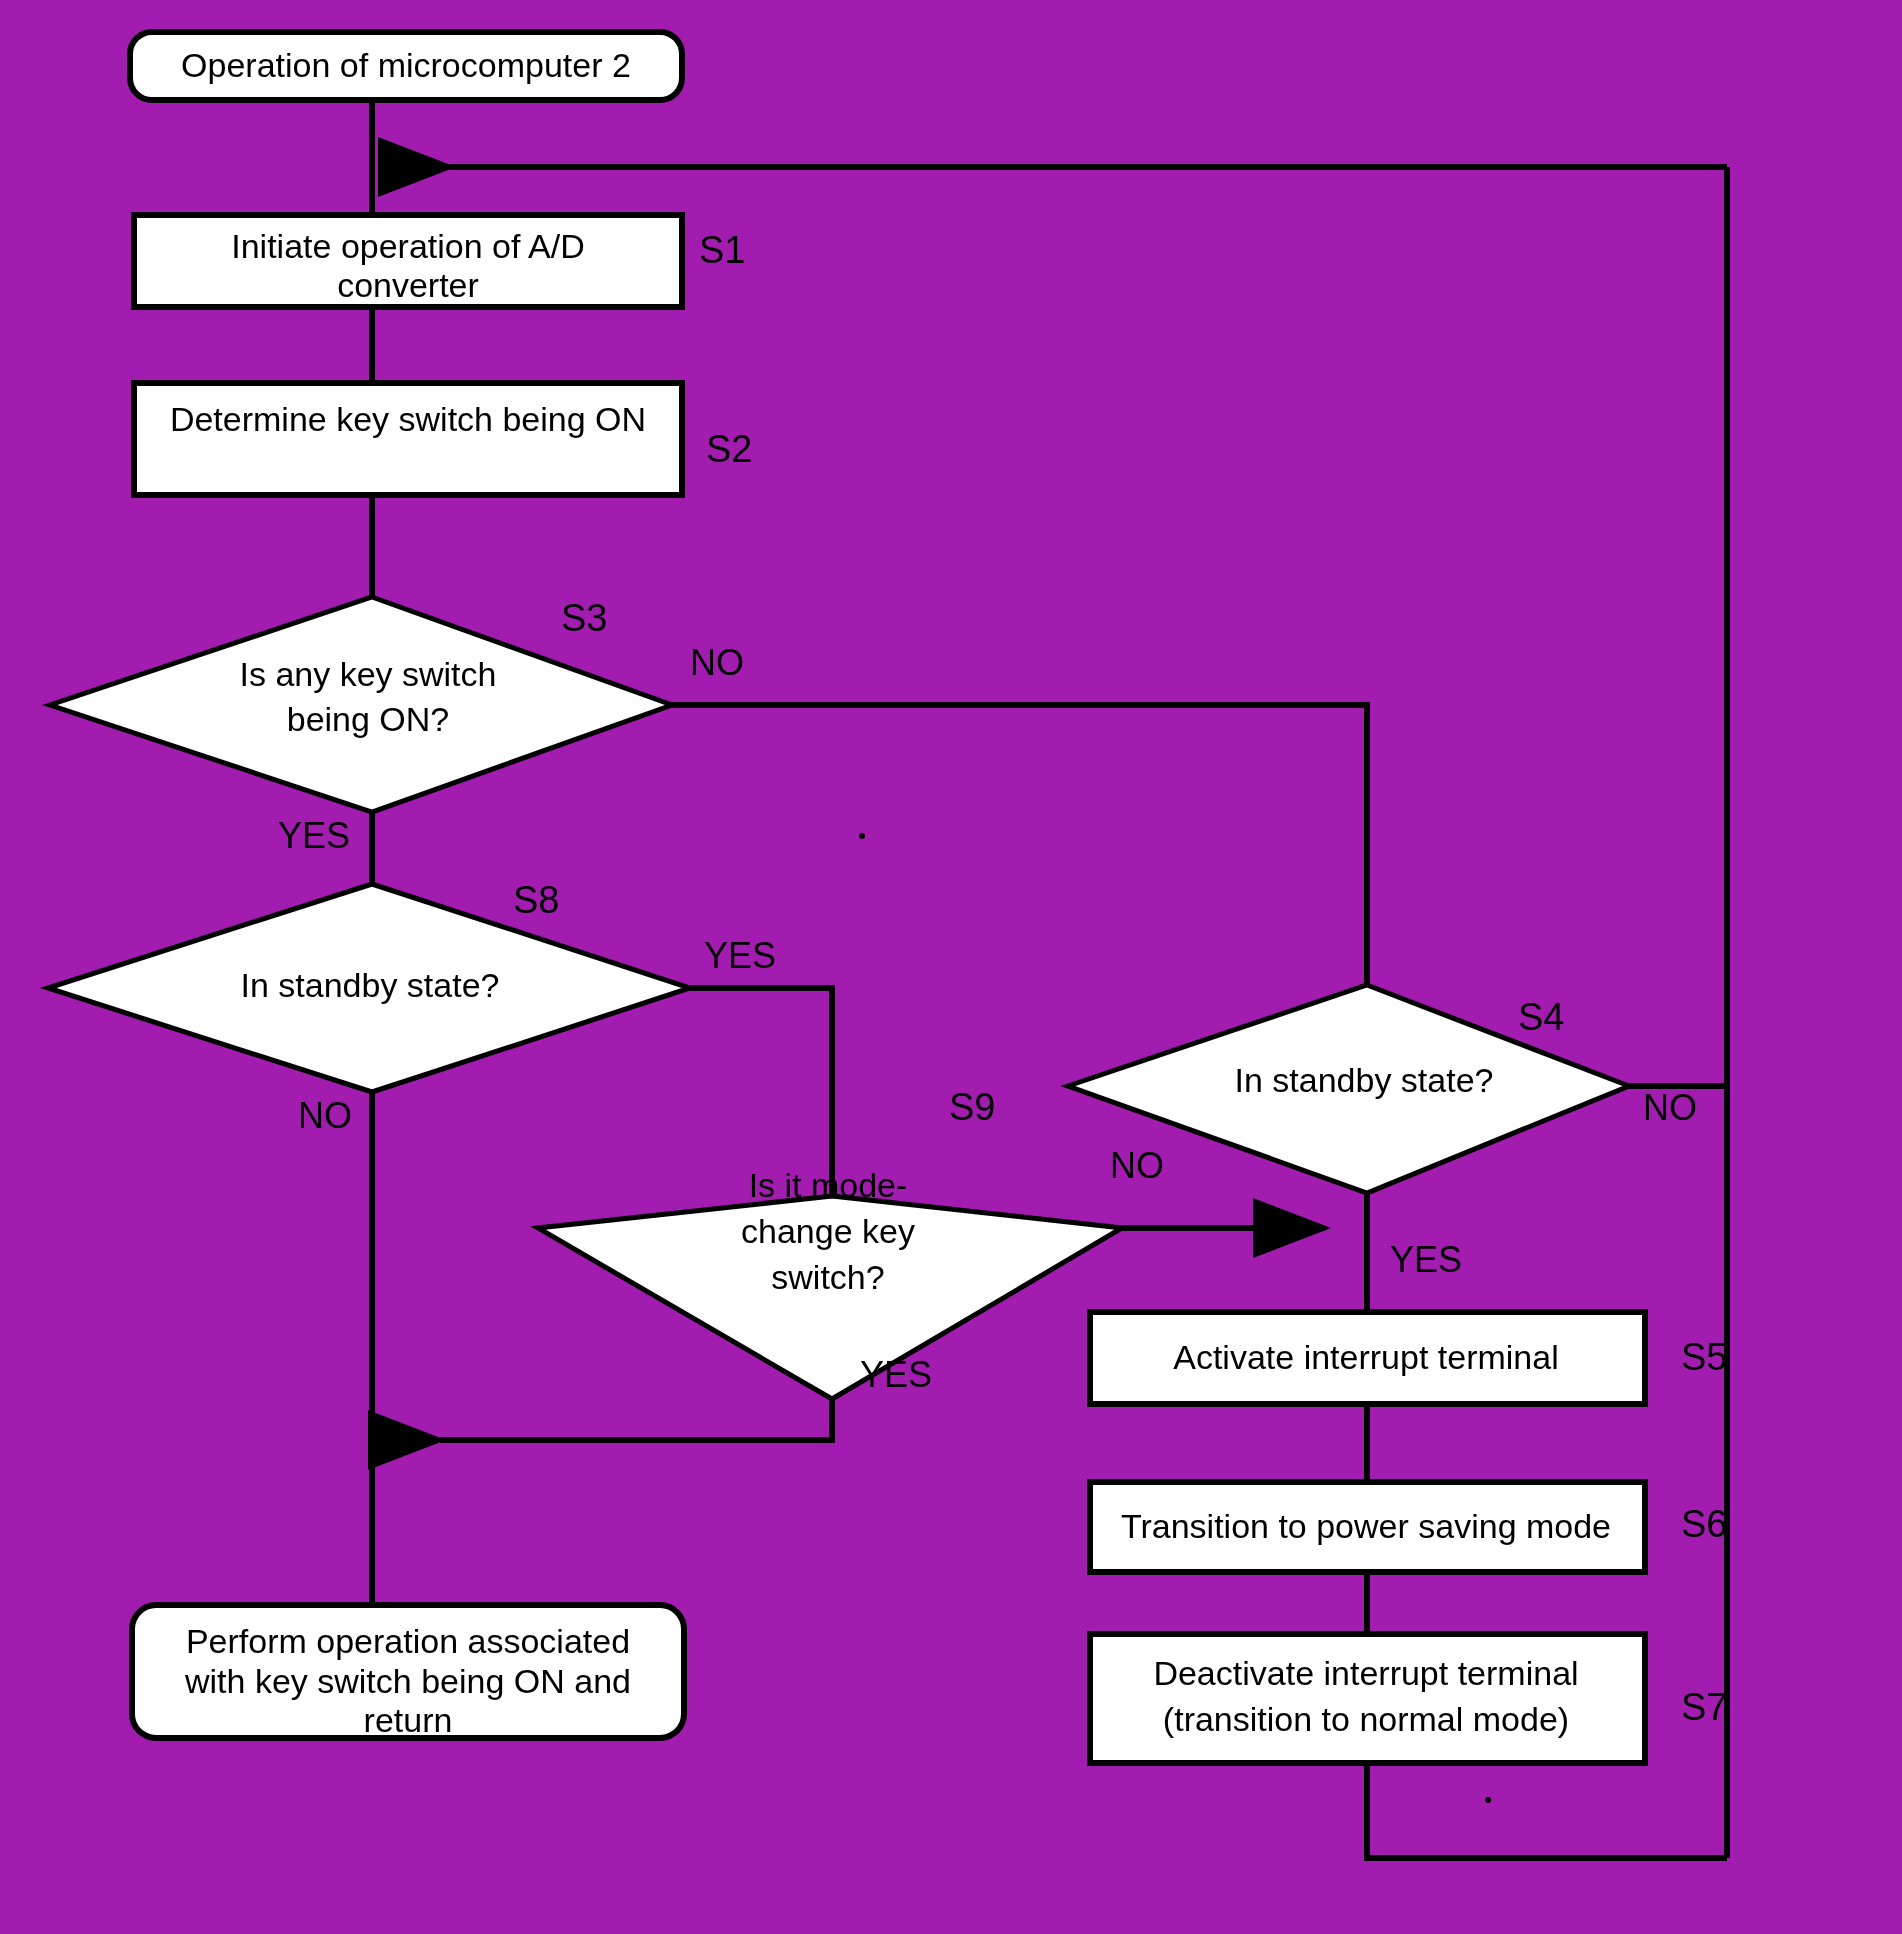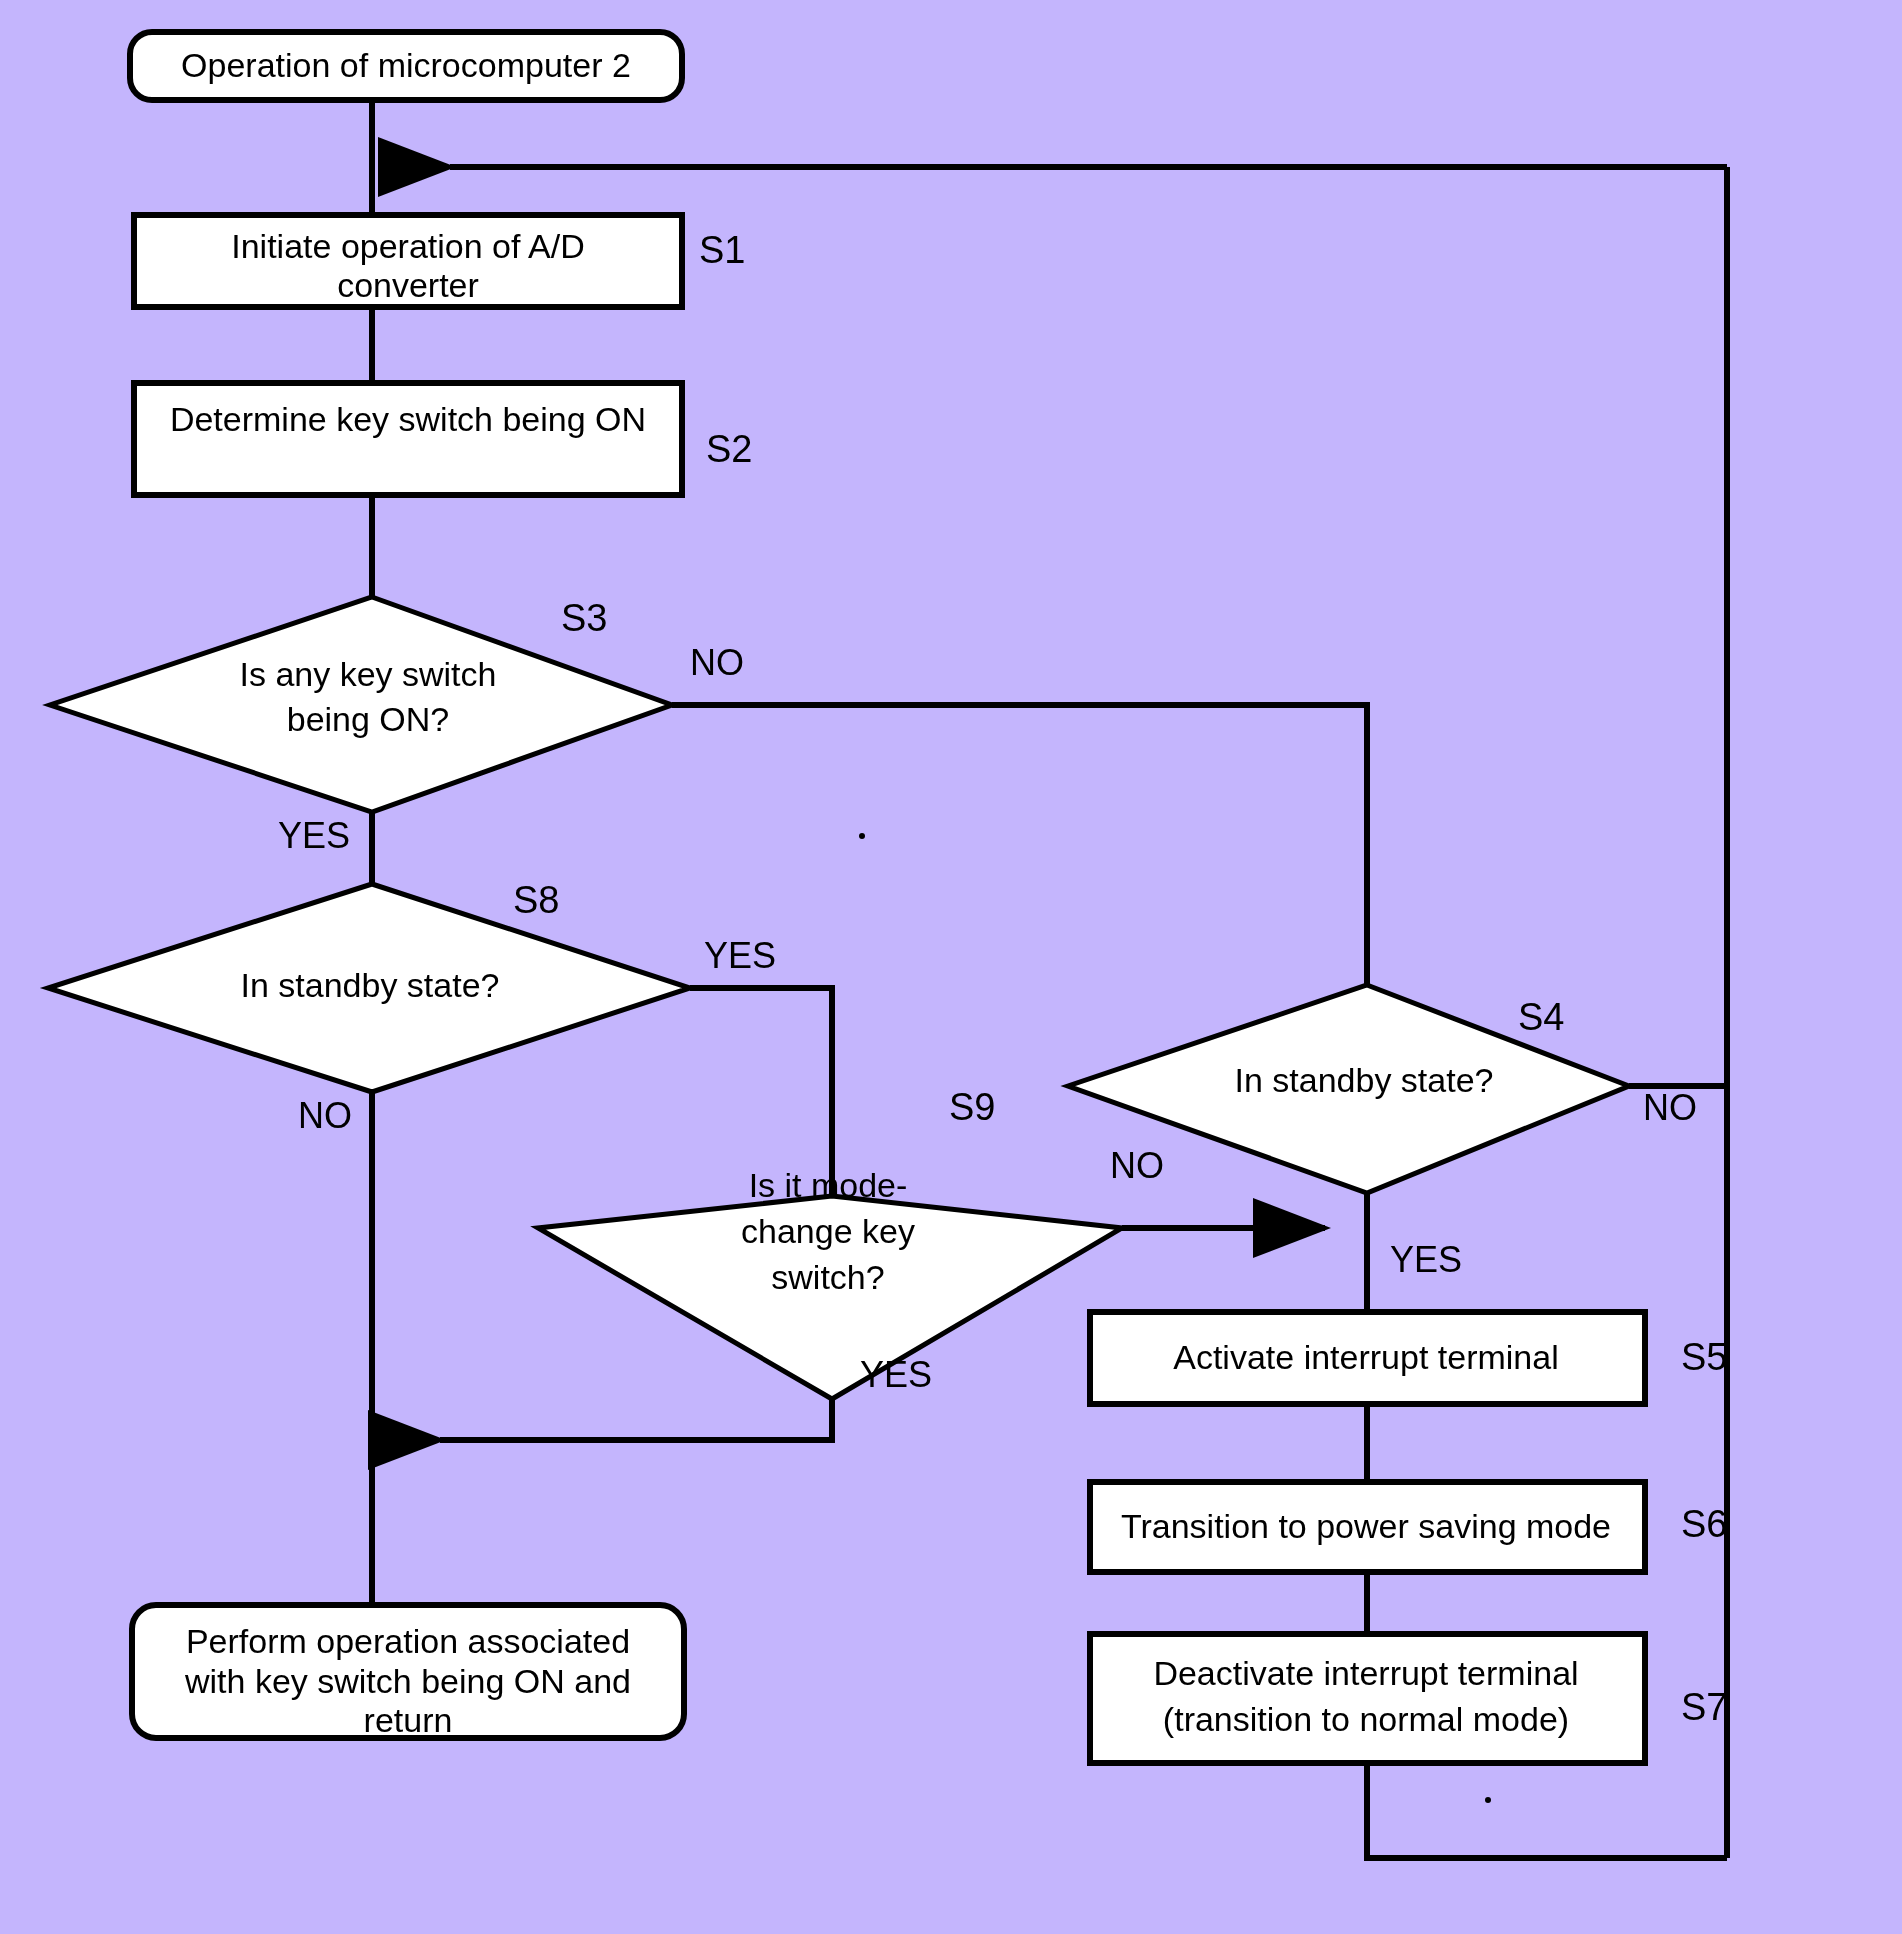--- a/index.html
+++ b/index.html
@@ -7,21 +7,21 @@
     padding: 0;
     background: #ffffff;
   }
   body {
     font-family: "Liberation Sans", sans-serif;
   }
   #flowchart-root {
     position: relative;
     width: 1902px;
     height: 1934px;
-    background: #c4b5fd;
+    background: #a21caf;
     overflow: hidden;
   }
   svg.fc {
     display: block;
     width: 1902px;
     height: 1934px;
   }
   .node-rect {
     fill: #ffffff;
     stroke: #000000;

